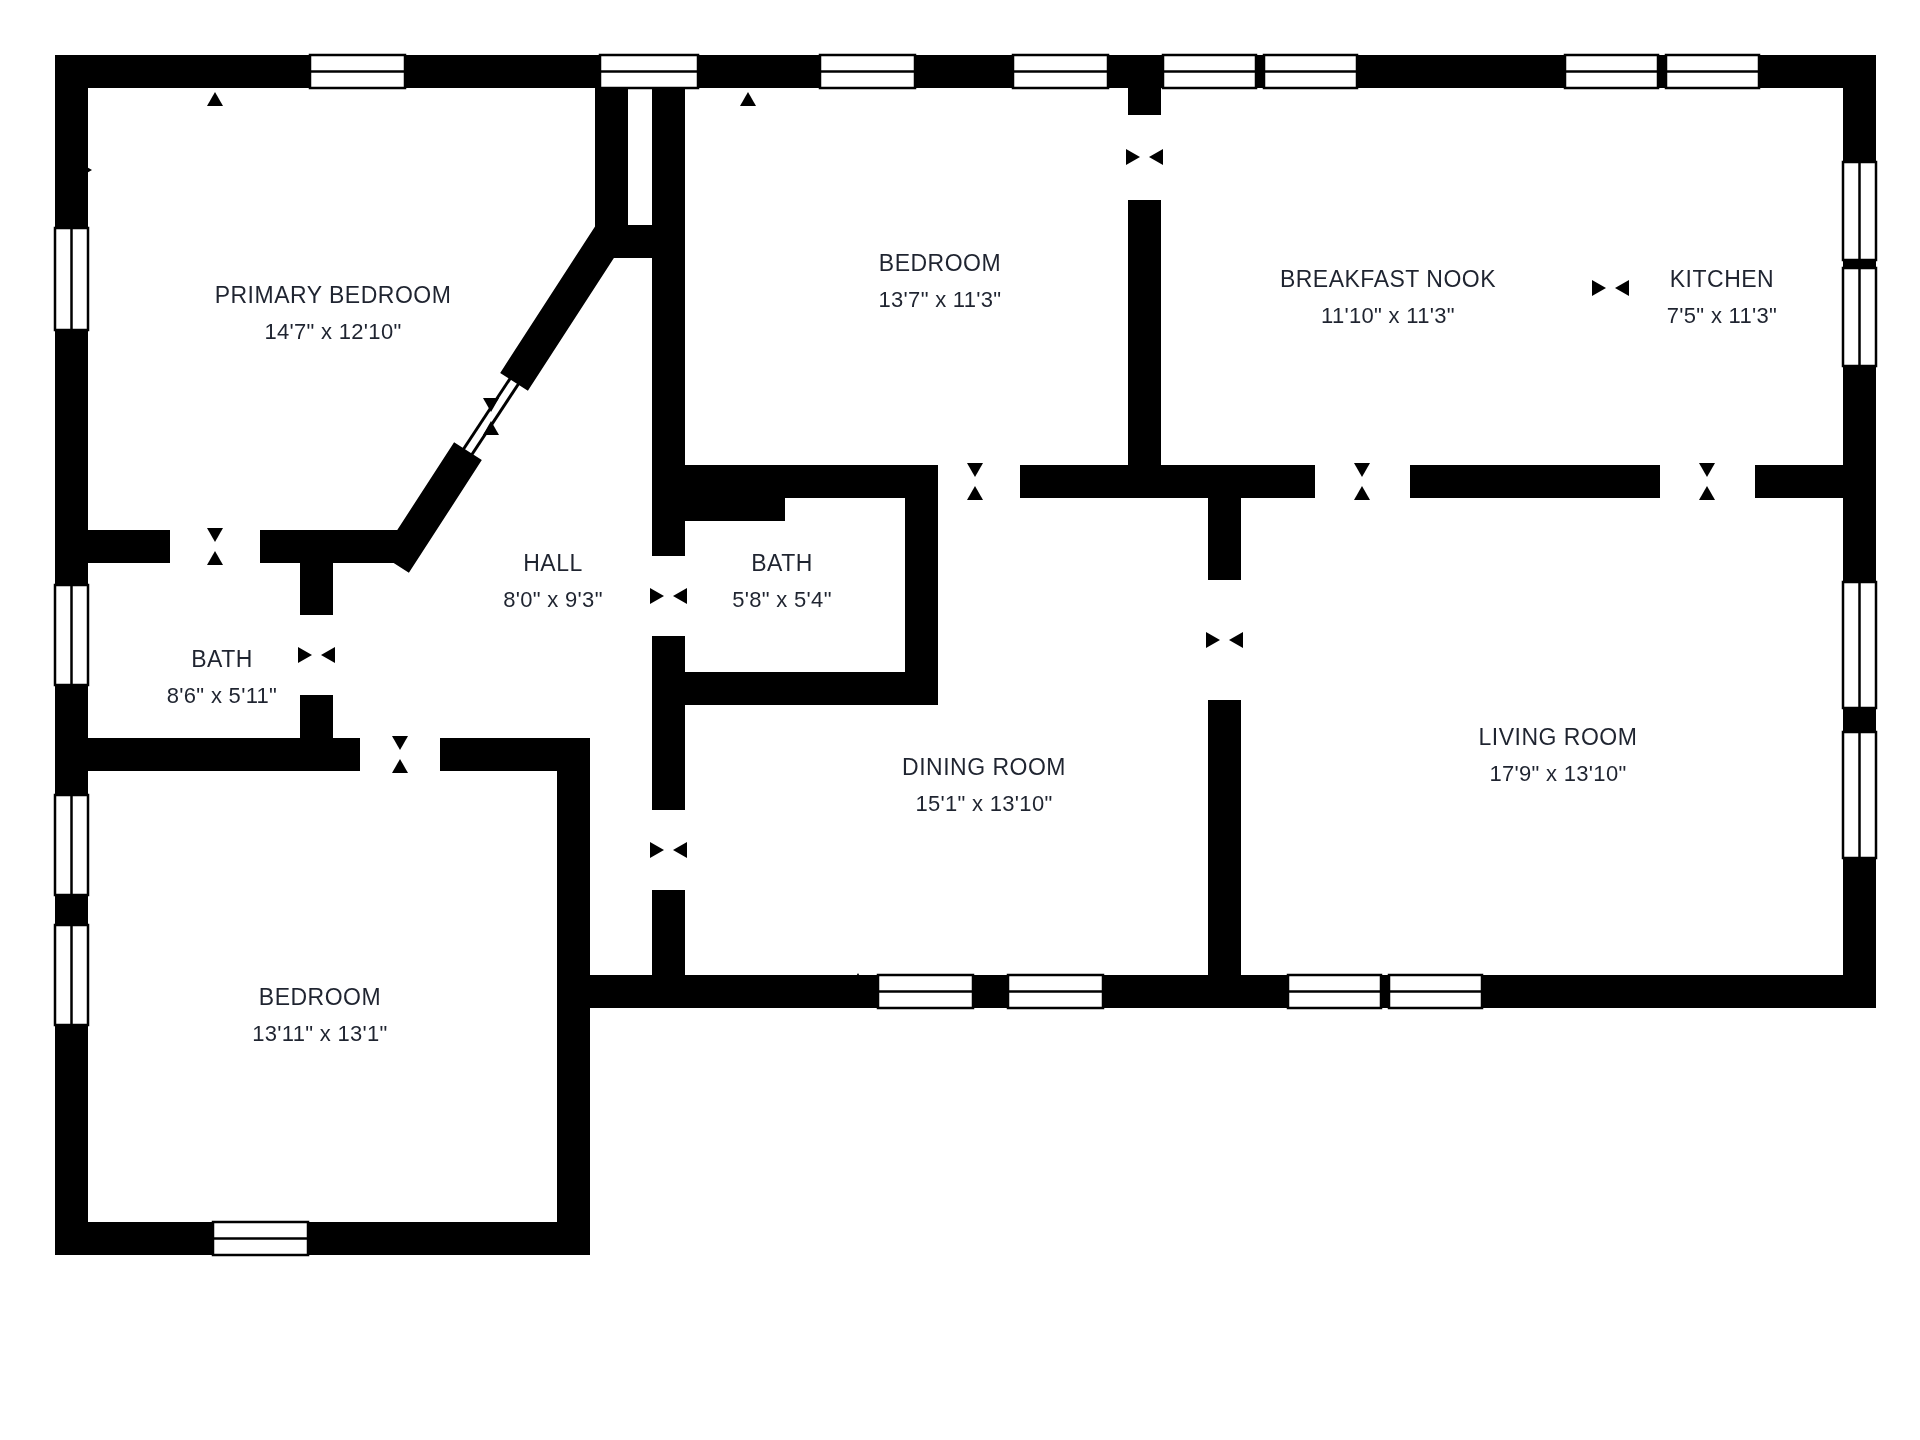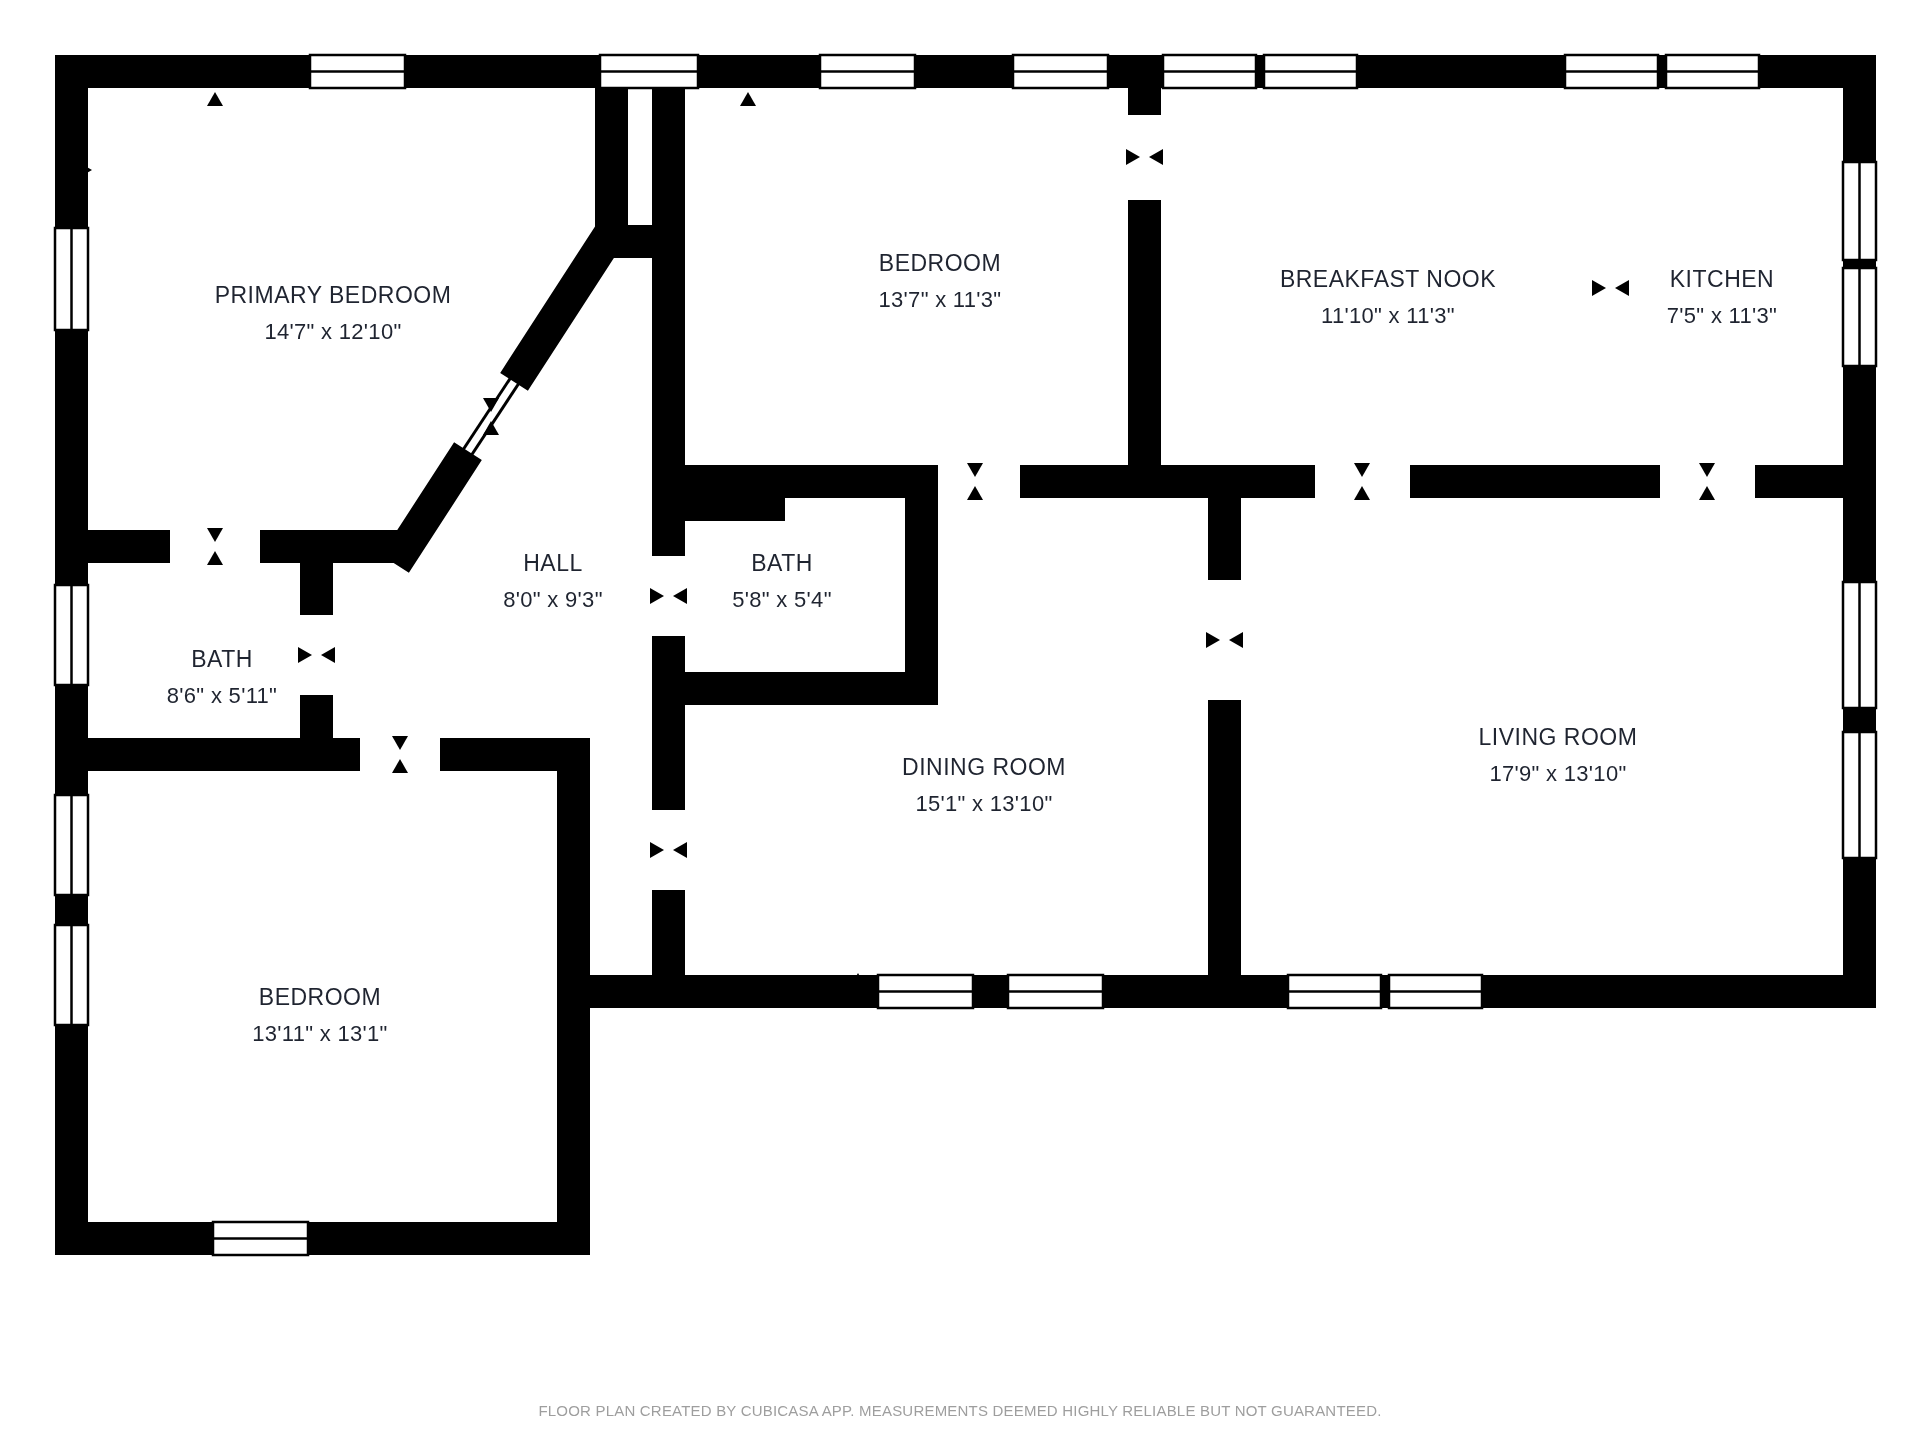--- a/index.html
+++ b/index.html
@@ -245,14 +245,13 @@
       <text class="rdims" x="984" y="811">15'1" x 13'10"</text>
 
       <text class="rname" x="1558" y="745">LIVING ROOM</text>
       <text class="rdims" x="1558" y="781">17'9" x 13'10"</text>
 
       <text class="rname" x="320" y="1005">BEDROOM</text>
       <text class="rdims" x="320" y="1041">13'11" x 13'1"</text>
     </g>
   </svg>
 
-  <div class="footer">FLOOR PLAN CREATED BY CUBICASA APP. MEASUREMENTS DEEMED HIGHLY RELIABLE BUT NOT GUARANTEED.</div>
 </div>
 
 </body></html>

